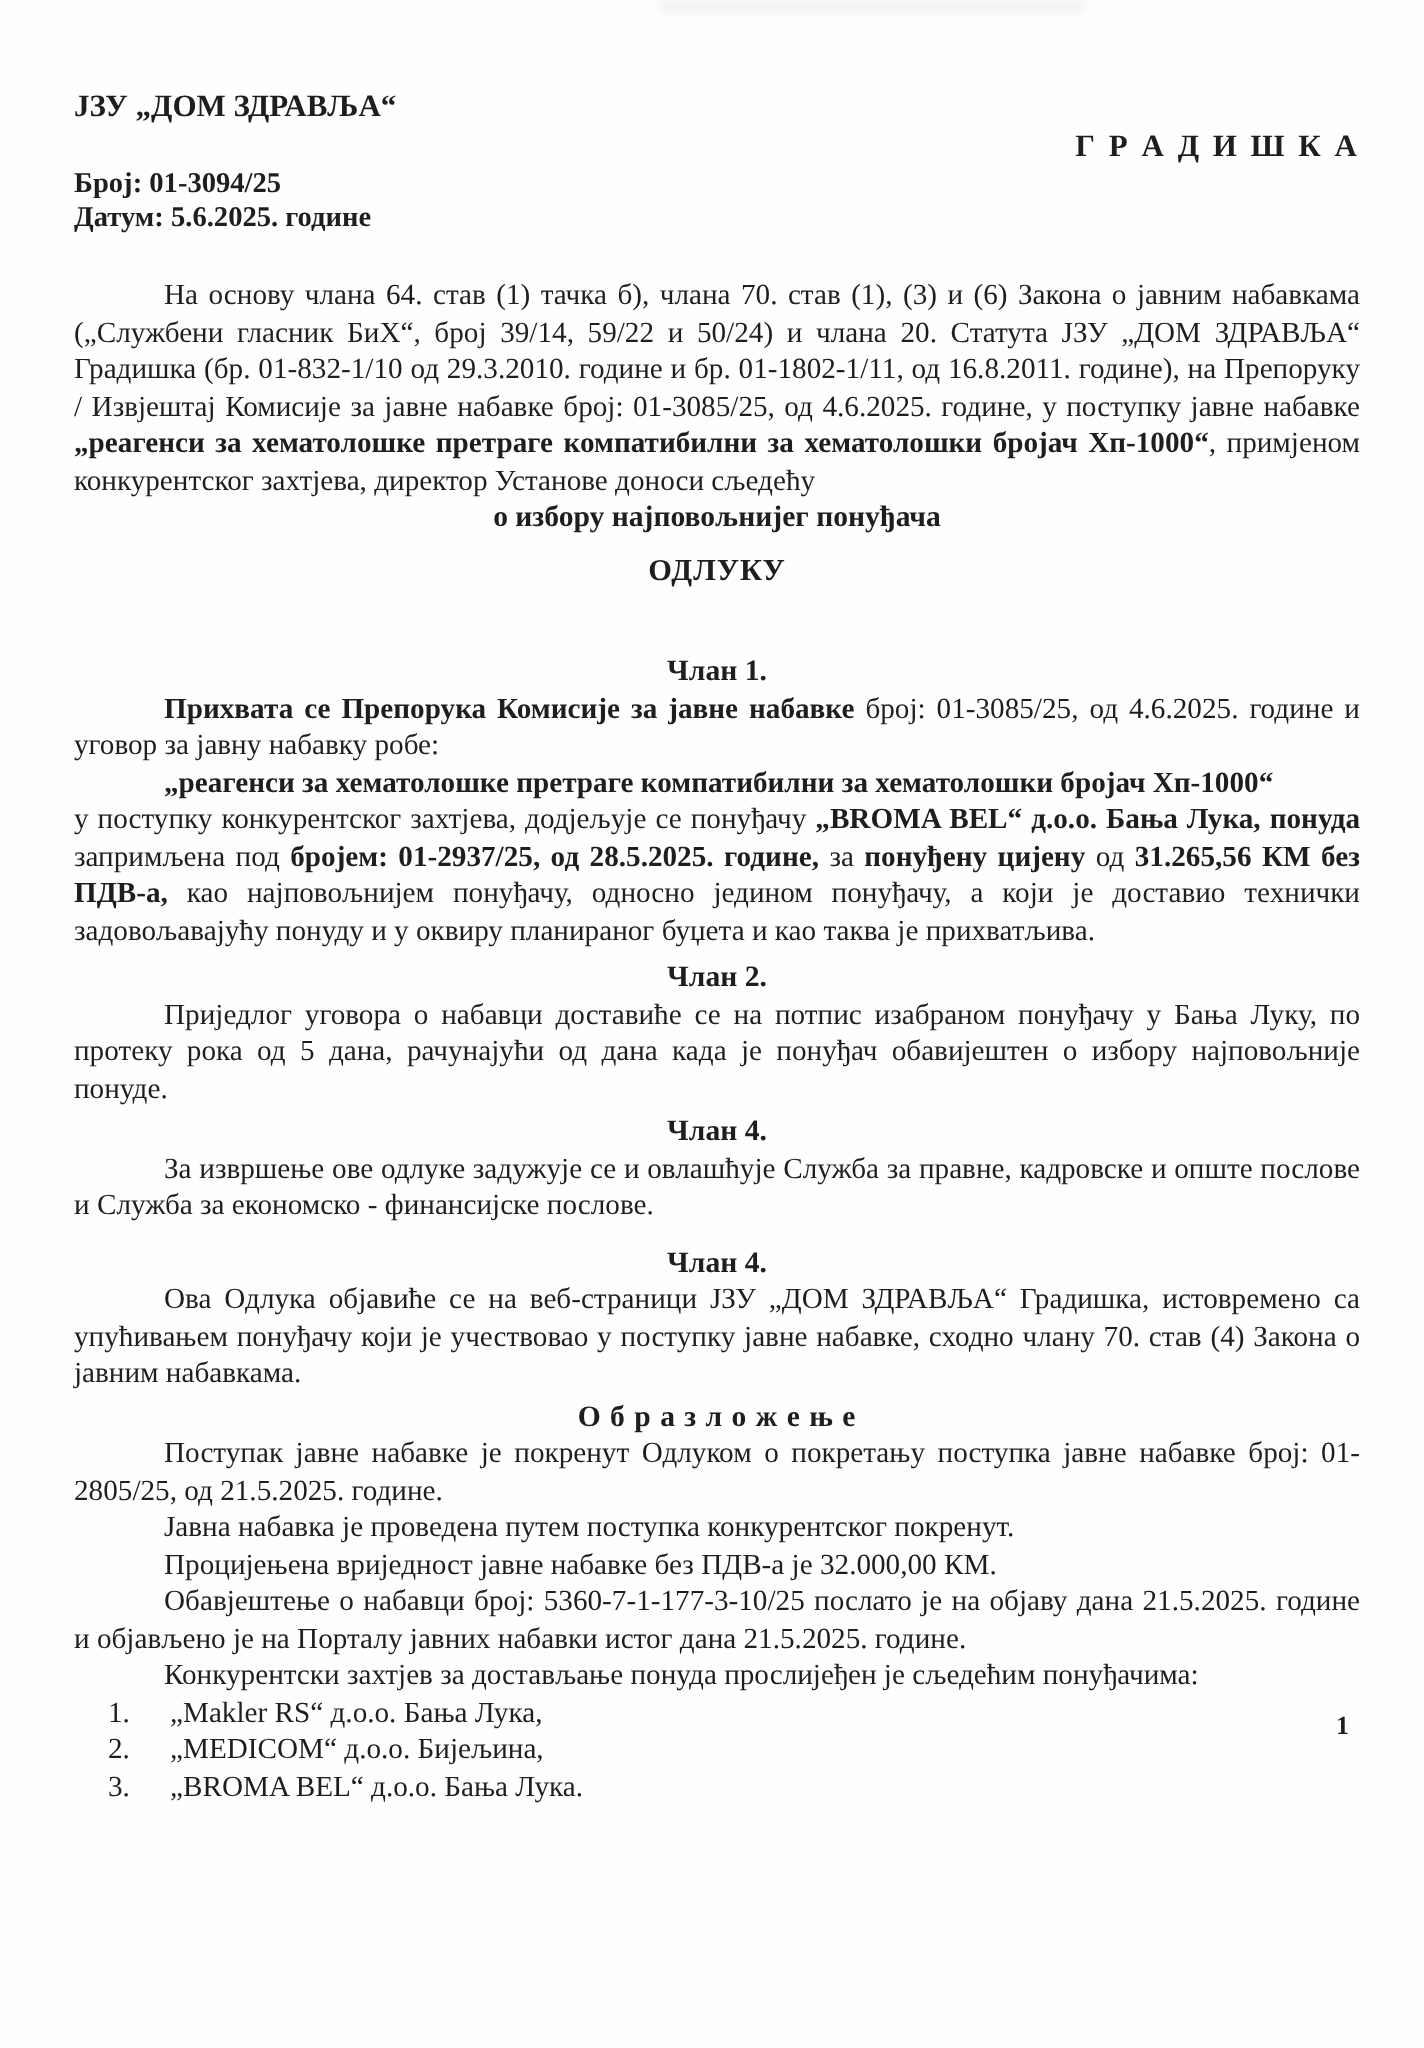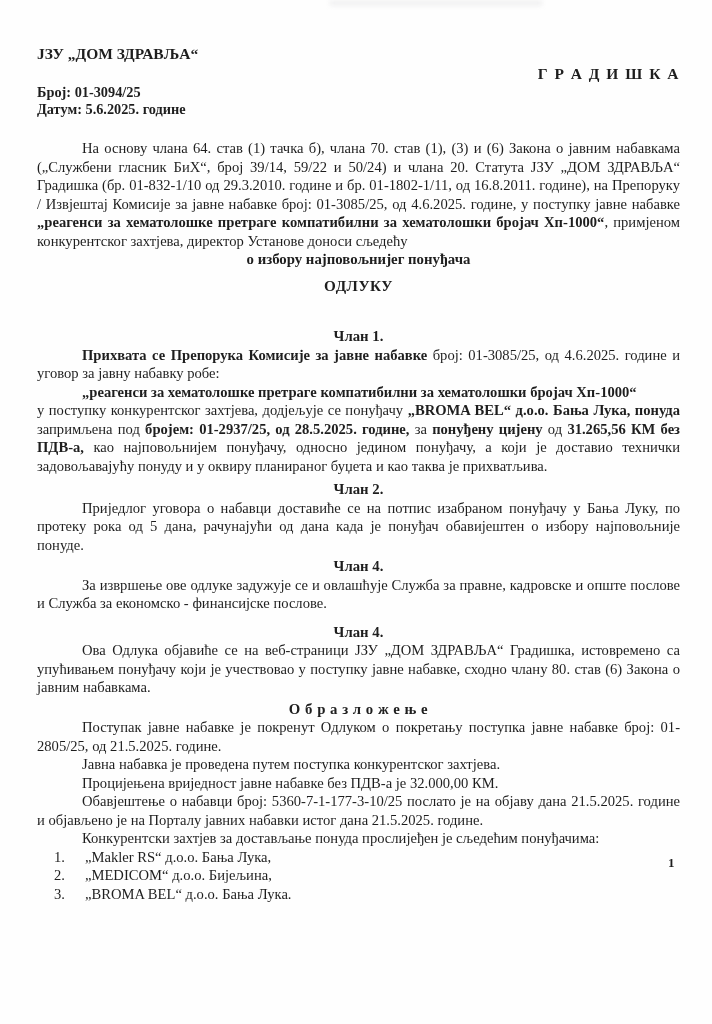--- a/index.html
+++ b/index.html
@@ -114,25 +114,25 @@
   <p class="para indent b subject">„реагенси за хематолошке претраге компатибилни за хематолошки бројач Хп-1000“</p>
   <p class="para"><span>у поступку конкурентског захтјева, додјељује се понуђачу </span><span class="b">„BROMA BEL“ д.о.о. Бања Лука, понуда </span><span>запримљена под </span><span class="b">бројем: 01-2937/25, од 28.5.2025. године, </span><span>за </span><span class="b">понуђену цијену </span><span>од </span><span class="b">31.265,56 КМ без ПДВ-а, </span><span>као најповољнијем понуђачу, односно једином понуђачу, а који је доставио технички задовољавајућу понуду и у оквиру планираног буџета и као таква је прихватљива.</span></p>
 
   <div class="center heading h-m5">Члан 2.</div>
   <p class="para indent">Приједлог уговора о набавци доставиће се на потпис изабраном понуђачу у Бања Луку, по протеку рока од 5 дана, рачунајући од дана када је понуђач обавијештен о избору најповољније понуде.</p>
 
   <div class="center heading h-m3">Члан 4.</div>
   <p class="para indent">За извршење ове одлуке задужује се и овлашћује Служба за правне, кадровске и опште послове и Служба за економско - финансијске послове.</p>
 
   <div class="center heading h-m10">Члан 4.</div>
-  <p class="para indent">Ова Одлука објавиће се на веб-страници ЈЗУ „ДОМ ЗДРАВЉА“ Градишка, истовремено са упућивањем понуђачу који је учествовао у поступку јавне набавке, сходно члану 80. став (6) Закона о јавним набавкама.</p>
+  <p class="para indent">Ова Одлука објавиће се на веб-страници ЈЗУ „ДОМ ЗДРАВЉА“ Градишка, истовремено са упућивањем понуђачу који је учествовао у поступку јавне набавке, сходно члану 70. став (4) Закона о јавним набавкама.</p>
 
   <div class="center heading h-m3 rationale-heading">О б р а з л о ж е њ е</div>
   <p class="para indent">Поступак јавне набавке је покренут Одлуком о покретању поступка јавне набавке број: 01-2805/25, од 21.5.2025. године.</p>
-  <p class="para indent">Јавна набавка је проведена путем поступка конкурентског захтјева.</p>
+  <p class="para indent">Јавна набавка је проведена путем поступка конкурентског покренут.</p>
   <p class="para indent">Процијењена вриједност јавне набавке без ПДВ-а је 32.000,00 КМ.</p>
   <p class="para indent">Обавјештење о набавци број: 5360-7-1-177-3-10/25 послато је на објаву дана 21.5.2025. године и објављено је на Порталу јавних набавки истог дана 21.5.2025. године.</p>
   <p class="para indent">Конкурентски захтјев за достављање понуда прослијеђен је сљедећим понуђачима:</p>
 
   <ol class="bidders">
     <li><span>„Makler RS“ д.о.о. Бања Лука,</span></li>
     <li><span>„MEDICOM“ д.о.о. Бијељина,</span></li>
     <li><span>„BROMA BEL“ д.о.о. Бања Лука.</span></li>
   </ol>
 

